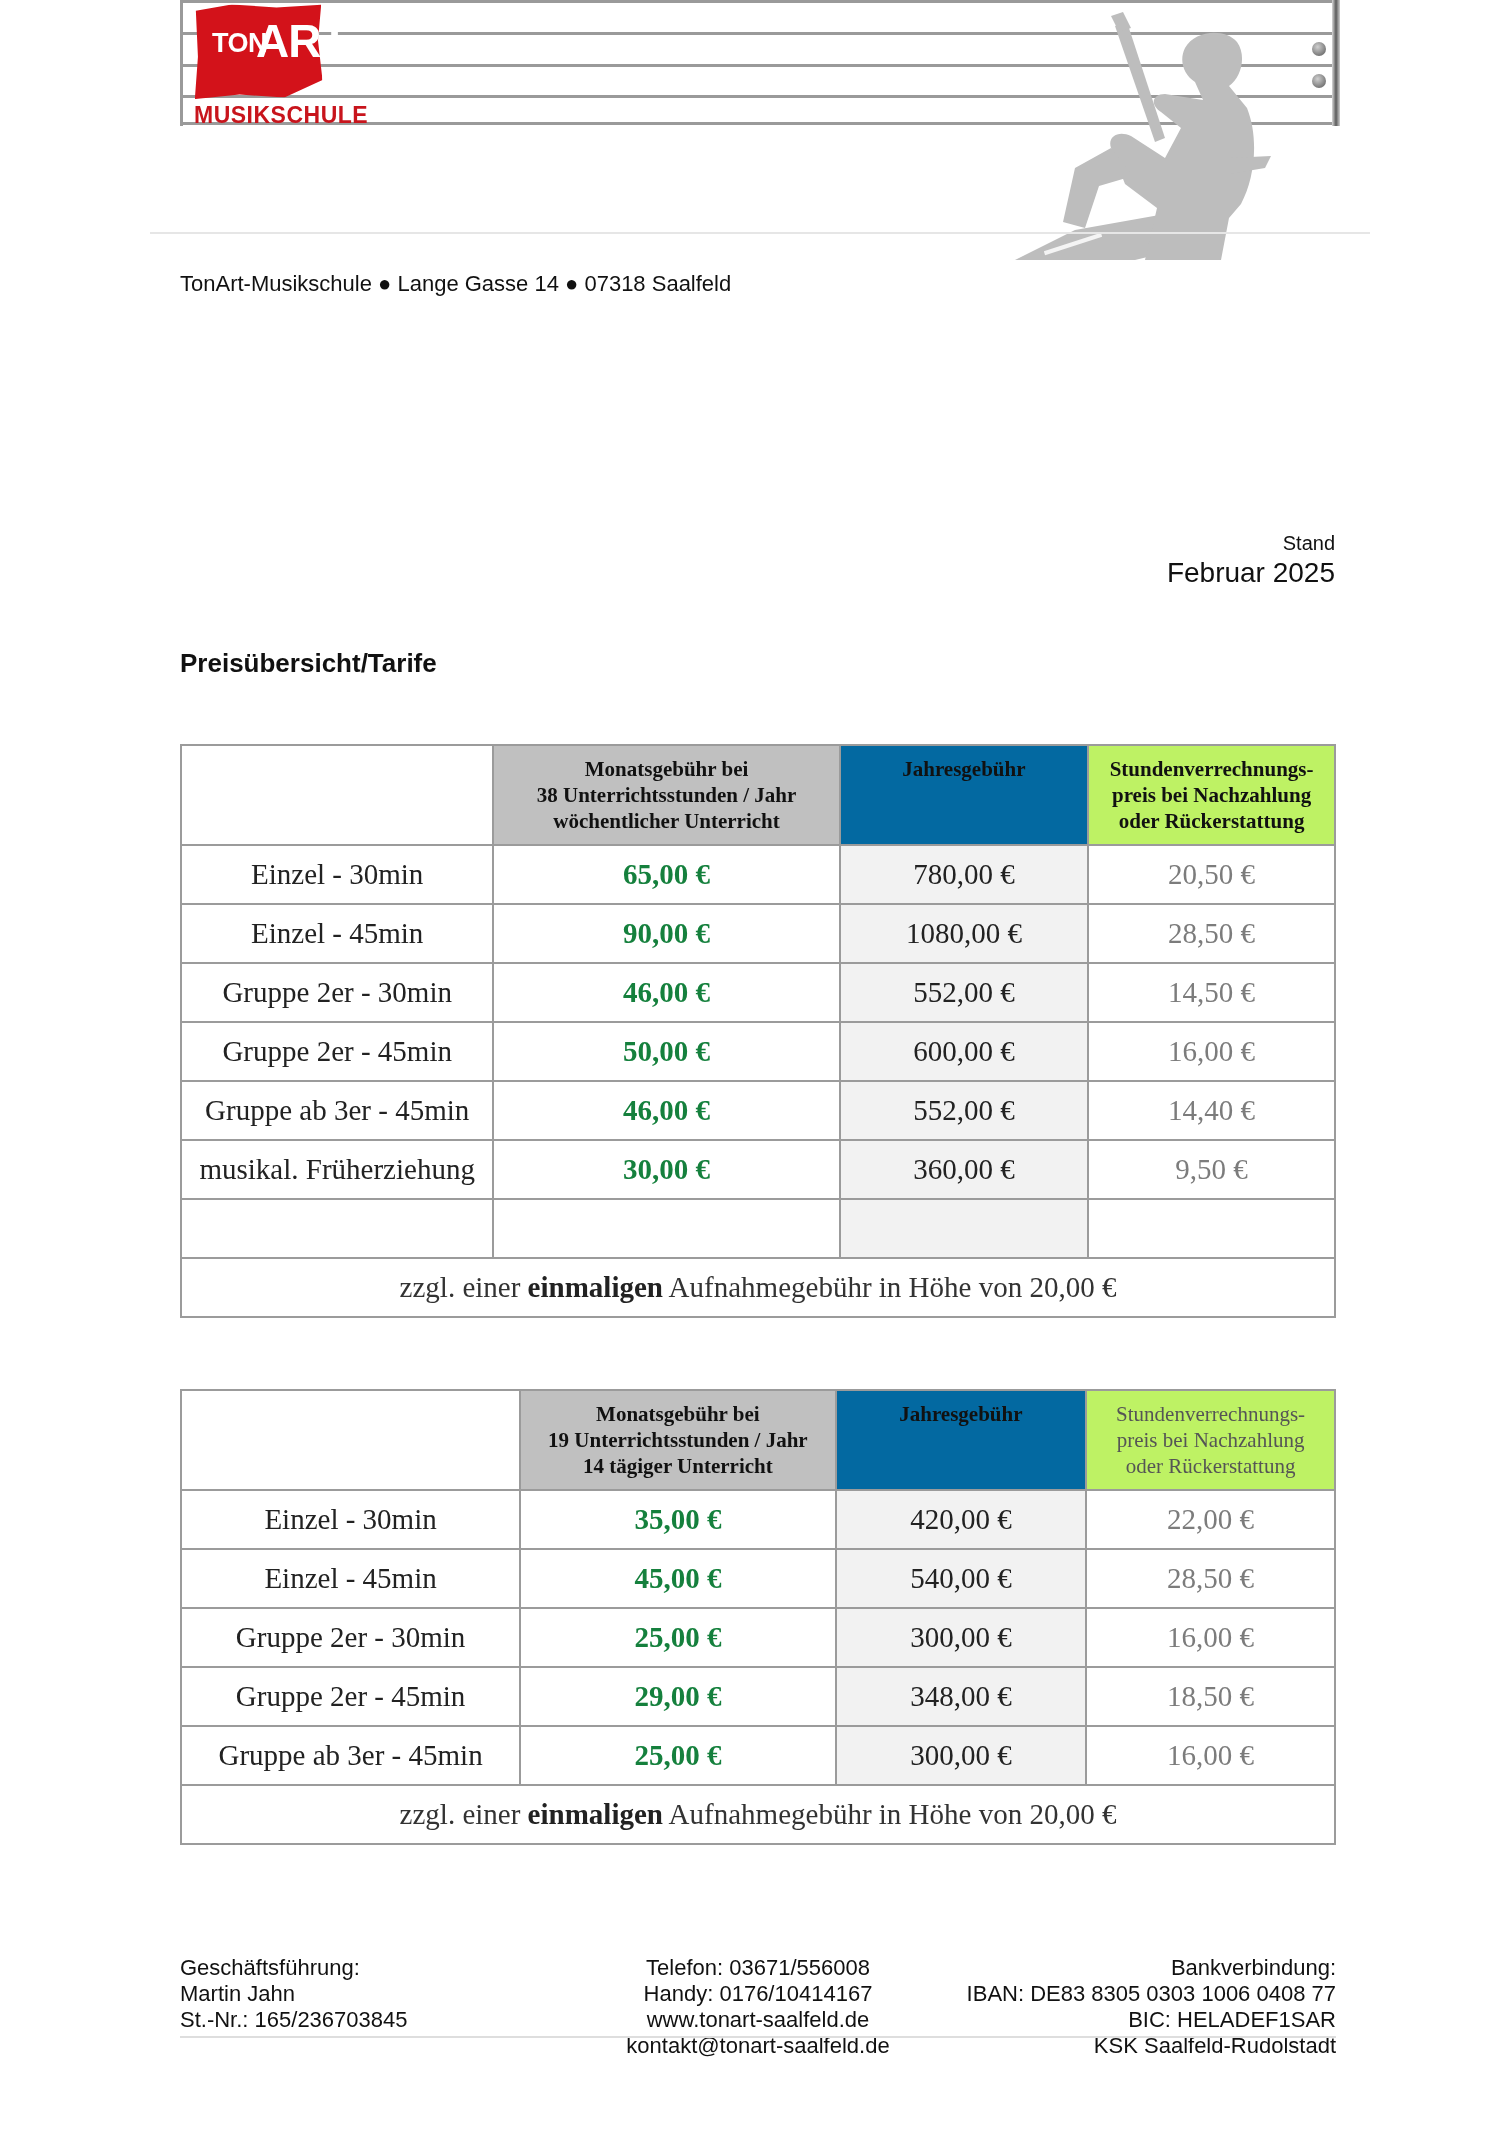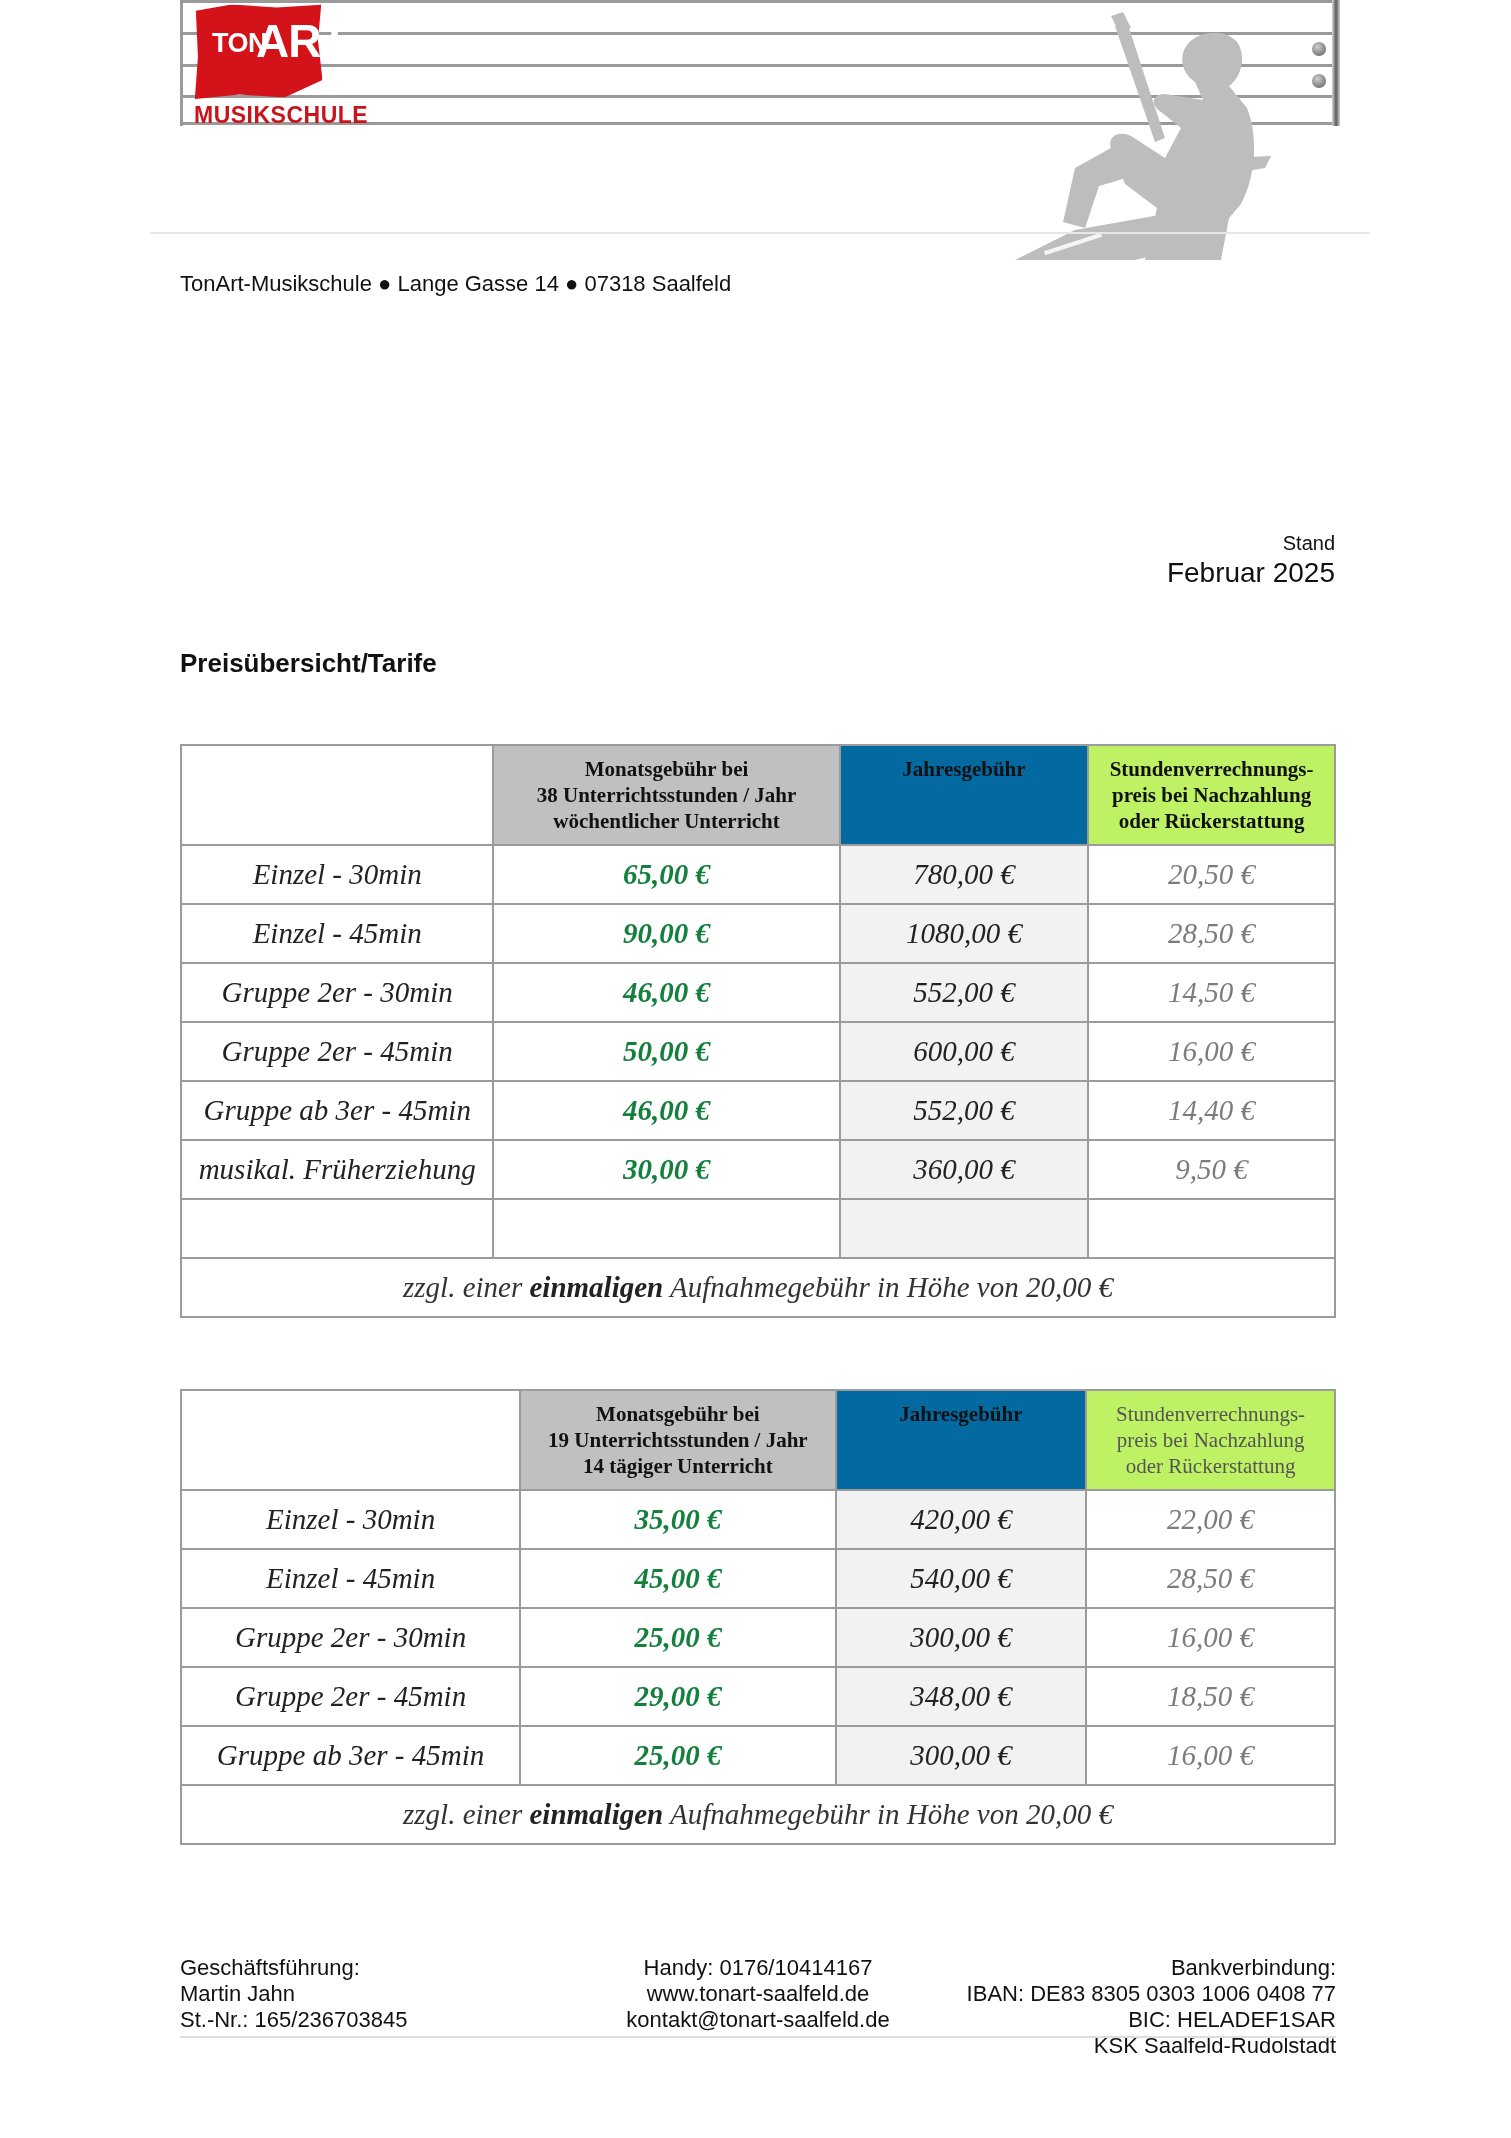--- a/index.html
+++ b/index.html
@@ -28,21 +28,21 @@
   .section-title { position: absolute; left: 180px; top: 648px; font-size: 26px; font-weight: bold; }
 
   table.prices { position: absolute; left: 180px; width: 1156px; border-collapse: collapse; font-family: "Liberation Serif", serif; }
   table.prices td, table.prices th { border: 2px solid #9b9b9b; text-align: center; padding: 0; }
   table.prices th { font-weight: bold; font-size: 21px; line-height: 26px; vertical-align: top; padding-top: 10px; color: #111; }
   th.col-monthly { background: #c0c0c0; }
   th.col-yearly { background: #0369a1; }
   th.col-hourly { background: #bef264; color: #555; }
   th.col-hourly.regular { font-weight: normal; color: #555; }
   th.col-label { background: #fff; }
-  table.prices td { font-size: 29px; height: 57px; font-style: italic; }
+  table.prices td { font-size: 29px; height: 57px; }
   td.lbl { color: #222; }
   td.mon { font-weight: bold; color: #15803d; }
   td.yr { background: #f2f2f2; color: #222; }
   td.hr { color: #7c7c7c; }
   td.note { font-size: 28px; color: #333; height: 57px; }
   td.note b { color: #222; }
 
   #table1 { top: 744px; }
   #table1 th { height: 88px; }
   #table1 col.c1 { width: 313px; } #table1 col.c2 { width: 347px; } #table1 col.c3 { width: 249px; } #table1 col.c4 { width: 247px; }
@@ -234,20 +234,21 @@
 </tbody>
   </table>
 
 <div class="footer">
   <div class="fcol left">
     <div>Geschäftsführung:</div>
     <div>Martin Jahn</div>
     <div>St.-Nr.: 165/236703845</div>
   </div>
   <div class="fcol center">
+    <div>Telefon: 03671/556008</div>
     <div>Handy: 0176/10414167</div>
     <div>www.tonart-saalfeld.de</div>
     <div>kontakt@tonart-saalfeld.de</div>
   </div>
   <div class="fcol right">
     <div>Bankverbindung:</div>
     <div>IBAN: DE83 8305 0303 1006 0408 77</div>
     <div>BIC: HELADEF1SAR</div>
     <div>KSK Saalfeld-Rudolstadt</div>
   </div>

